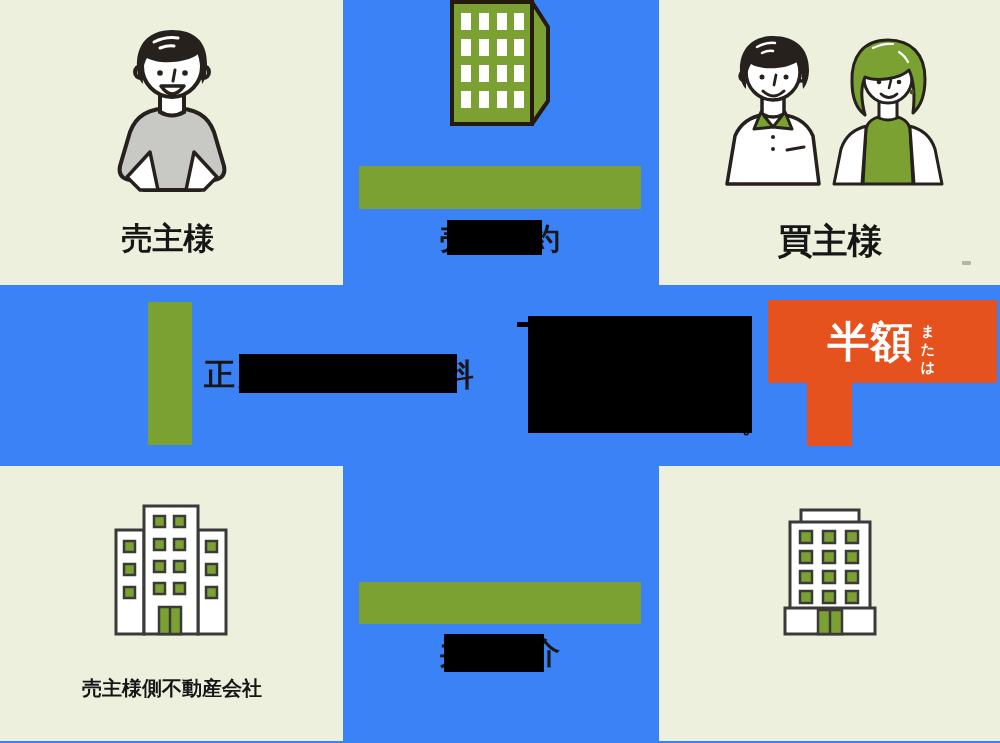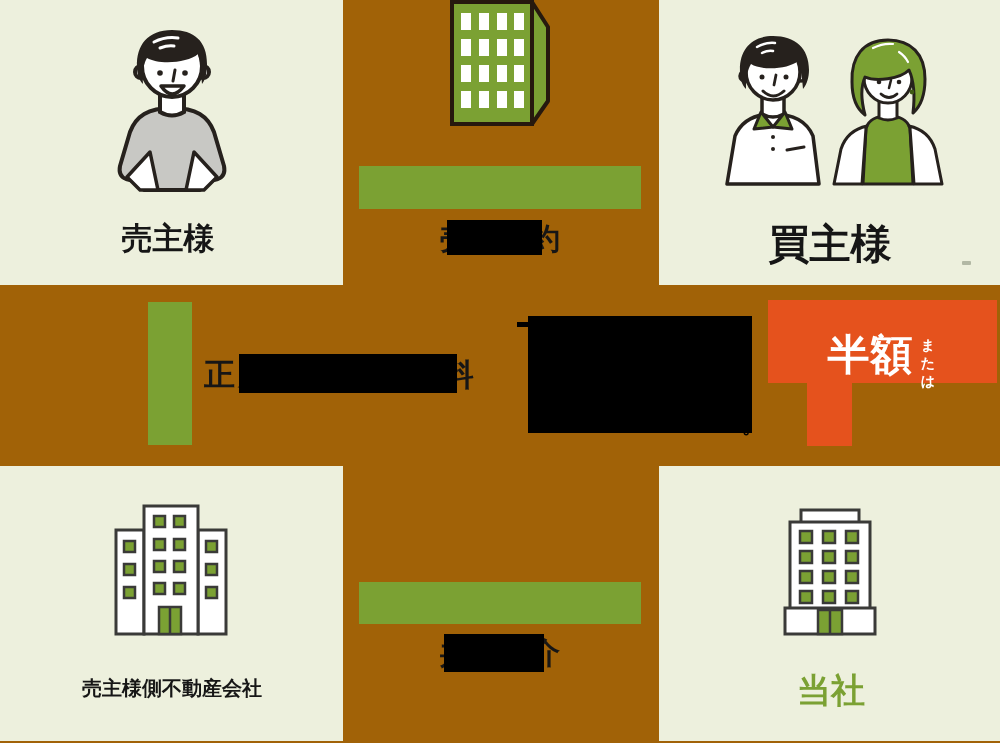--- a/index.html
+++ b/index.html
@@ -1,33 +1,33 @@
 <!DOCTYPE html>
 <html><head>
 <meta charset="utf-8">
 <style>
   html,body{margin:0;padding:0;background:#fff;}
   #canvas{
-    position:relative;width:1000px;height:743px;background:#a16207;
+    position:relative;width:1000px;height:743px;background:#3b82f6;
     font-family:"DejaVu Sans","Liberation Sans",sans-serif;
     overflow:hidden;
   }
   .card{position:absolute;background:#edf0dd;}
   .bar{position:absolute;background:#7ba133;}
   .label{
     position:absolute;color:#161616;font-weight:700;
     text-align:center;white-space:nowrap;line-height:1.15;
   }
   .redaction{position:absolute;background:#000;}
   .illu{position:absolute;}
   svg{display:block;}
   
   #badge{
     position:absolute;left:768px;top:300px;width:229px;height:83px;
-    background:#e5521d;display:flex;align-items:flex-end;justify-content:center;
+    background:#e5521d;display:flex;align-items:center;justify-content:center;
     gap:6px;color:#fff;
   }
   #badge .big{font-size:42px;font-weight:700;letter-spacing:1px;}
   #badge .small-vert{
     writing-mode:vertical-rl;text-orientation:upright;
     font-size:14px;font-weight:700;letter-spacing:2px;line-height:1;
     margin:0 2px;
   }
   #badge-stem{position:absolute;left:807px;top:382px;width:45px;height:64px;background:#e5521d;}
   #note-period{position:absolute;left:742px;top:413px;font-size:20px;color:#000;font-weight:700;}
@@ -116,21 +116,21 @@
         <ellipse cx="185" cy="48" rx="24" ry="25" fill="#fff" stroke="#26211d" stroke-width="3"></ellipse>
         <path d="M185,10 C160,10 148,27 149,52 C149,68 154,79 162,85 C158,70 158,56 162,47 C173,52 197,49 206,40 C211,51 212,66 210,83 C218,76 222,64 222,49 C222,24 208,10 185,10 Z" fill="#7ba133" stroke="#26211d" stroke-width="3" stroke-linejoin="round"></path>
         <path d="M170,18 Q180,13 190,14 M196,22 Q202,26 205,32" fill="none" stroke="#fff" stroke-width="2.2" stroke-linecap="round"></path>
         <circle cx="176" cy="52" r="2.3" fill="#26211d"></circle>
           <circle cx="196" cy="52" r="2.3" fill="#26211d"></circle>
         <path d="M188,50 L186,58" fill="none" stroke="#26211d" stroke-width="2.5" stroke-linecap="round"></path>
         <path d="M178,64 Q186,71 194,64" fill="none" stroke="#26211d" stroke-width="2.8" stroke-linecap="round"></path>
         <circle cx="209" cy="62" r="2.4" fill="#3f5a14"></circle>
       </svg>
     </div>
-    <div class="label" style="left:71px;top:221px;width:200px;font-size:41px;">買主様</div>
+    <div class="label" style="left:71px;top:221px;width:200px;font-size:35px;">買主様</div>
   </div>
   <div id="artifact"></div>
 
   <div class="bar" style="left:148px;top:302px;width:44px;height:143px;"></div>
   <div class="label" style="left:204px;top:357px;font-size:31px;letter-spacing:3px;text-align:left;">正規の仲介手数料</div>
   <div class="redaction" style="left:239px;top:354px;width:218px;height:39px;"></div>
 
   <div class="redaction" style="left:517px;top:322px;width:12px;height:5px;"></div>
   <div class="redaction" style="left:528px;top:316px;width:224px;height:117px;"></div>
   <div id="note-period">。</div>
@@ -191,16 +191,15 @@
             <rect x="40" y="63" width="12" height="12"></rect>
             <rect x="63" y="63" width="12" height="12"></rect>
           <rect x="17" y="83" width="12" height="12"></rect>
             <rect x="40" y="83" width="12" height="12"></rect>
             <rect x="63" y="83" width="12" height="12"></rect>
         </g>
         <rect x="35" y="102" width="24" height="24" fill="#7ba133" stroke="#3a3a38" stroke-width="2.5"></rect>
         <line x1="47" y1="102" x2="47" y2="126" stroke="#3a3a38" stroke-width="2.5"></line>
       </svg>
     </div>
-    <div class="label" style="left:72px;top:205px;width:200px;font-size:34px;color:#7ba133;position:absolute;">当社</div>
   </div>
 
 </div>
 
 </body></html>

